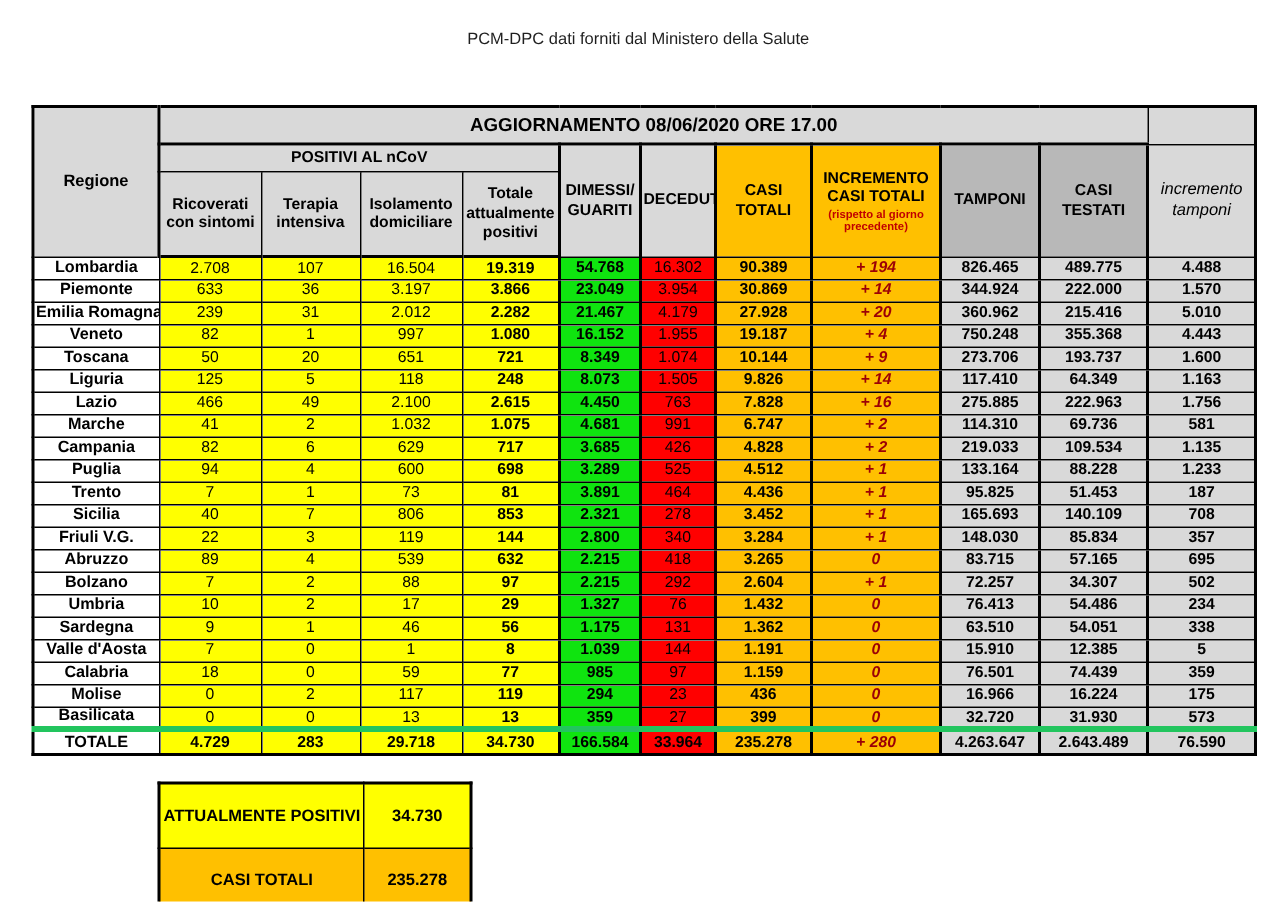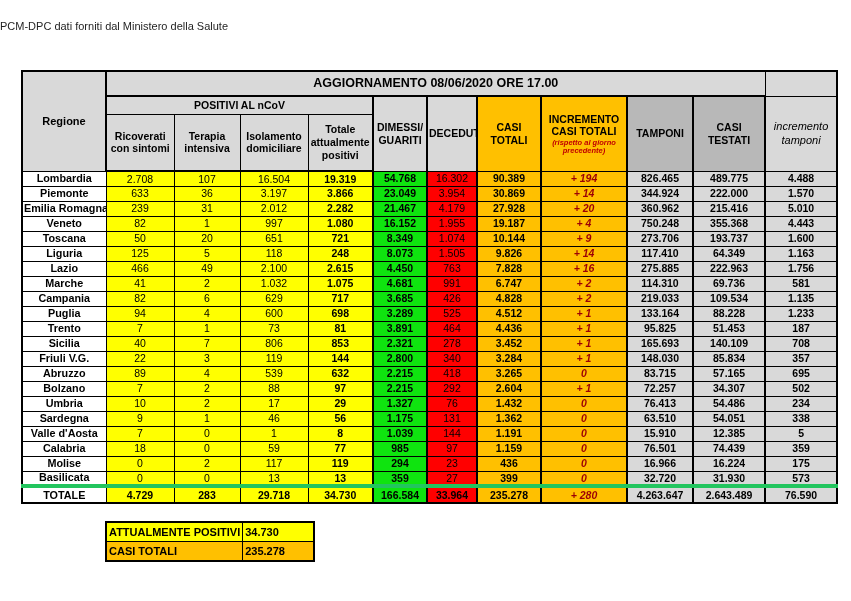--- a/index.html
+++ b/index.html
@@ -1,21 +1,21 @@
 <!DOCTYPE html>
 <html style="--yellow: #FFFF00; --green: #0FE40F; --red: #FF0000; --orange: #FFC000; --gray: #D9D9D9; --gray_dark: #B8B8B8; --inc_text: #9C0006; --note_text: #C00000;"><head>
 <meta charset="utf-8">
 <style>
   html,body{margin:0;padding:0;}
   body{
     width:851px;height:601px;background:#ffffff;position:relative;
     font-family:"Liberation Sans",sans-serif;color:#000;
   }
   .title{
-    position:absolute;top:20px;left:0;width:851px;
+    position:absolute;top:20px;left:0;width:851px;text-align:center;
     font-size:11px;color:#1f1f1f;
   }
   table{border-collapse:collapse;table-layout:fixed;}
   .main{position:absolute;left:21px;top:70px;width:815px;border:2px solid #000;}
   .main th,.main td{
     border:1px solid #000;text-align:center;vertical-align:middle;
     padding:0 1px;overflow:hidden;
   }
   .main th{
     background:var(--gray);font-weight:bold;font-size:10.5px;
@@ -23,41 +23,41 @@
   }
   tr.r1{height:25px;} tr.r2{height:18px;} tr.r3{height:57px;}
   th.agg{font-size:12.5px;border-bottom:2px solid #000;}
   th.reg{font-size:11px;border-right:2px solid #000;}
   th.corner{background:var(--gray);}
   th.grp{border-bottom:1px solid #000;}
   th.org{background:var(--orange);}
   th.dk{background:var(--gray_dark);}
   th.it{font-weight:normal;font-style:italic;font-size:11px;background:var(--gray);}
   th .note{
-    font-size:7.5px;font-style:italic;color:var(--note_text);
+    font-size:7.5px;color:var(--note_text);
     font-weight:bold;line-height:1.05;margin-top:1px;
   }
   thead tr.r3 th{border-bottom:2px solid #000;}
   tbody tr{height:15px;}
   tbody td{font-size:10.5px;white-space:nowrap;line-height:1;}
   td.reg{background:#fff;font-weight:bold;font-size:10.8px;}
   td.yel{background:var(--yellow);}
   td.grn{background:var(--green);font-weight:bold;}
   td.red{background:var(--red);font-weight:normal;}
   td.org{background:var(--orange);}
   td.gry{background:var(--gray);font-weight:bold;}
   td.b{font-weight:bold;margin-left:22px;}
   td.inc{font-style:italic;color:var(--inc_text);font-weight:bold;}
   .bl2{border-left-width:2px !important;}
   tr.tot{height:17px;border-top:4px solid #22c55e;}
   tr.tot td{font-weight:bold;}
   .summary{position:absolute;left:105px;top:521px;border:2px solid #000;}
   .summary td{
-    border:1px solid #000;height:18px;text-align:left;
-    font-weight:bold;font-size:11px;padding:0 2px;
+    border:1px solid #000;height:18px;text-align:center;
+    font-weight:bold;font-size:11px;padding:12px 2px;
   }
   .summary .lab{width:127px;} .summary .val{width:66px;}
   tr.sy td{background:var(--yellow);}
   tr.sg td{background:var(--green);}
   tr.sr td{background:var(--red);}
   tr.so td{background:var(--orange);}
 </style>
 </head>
 <body>
 

